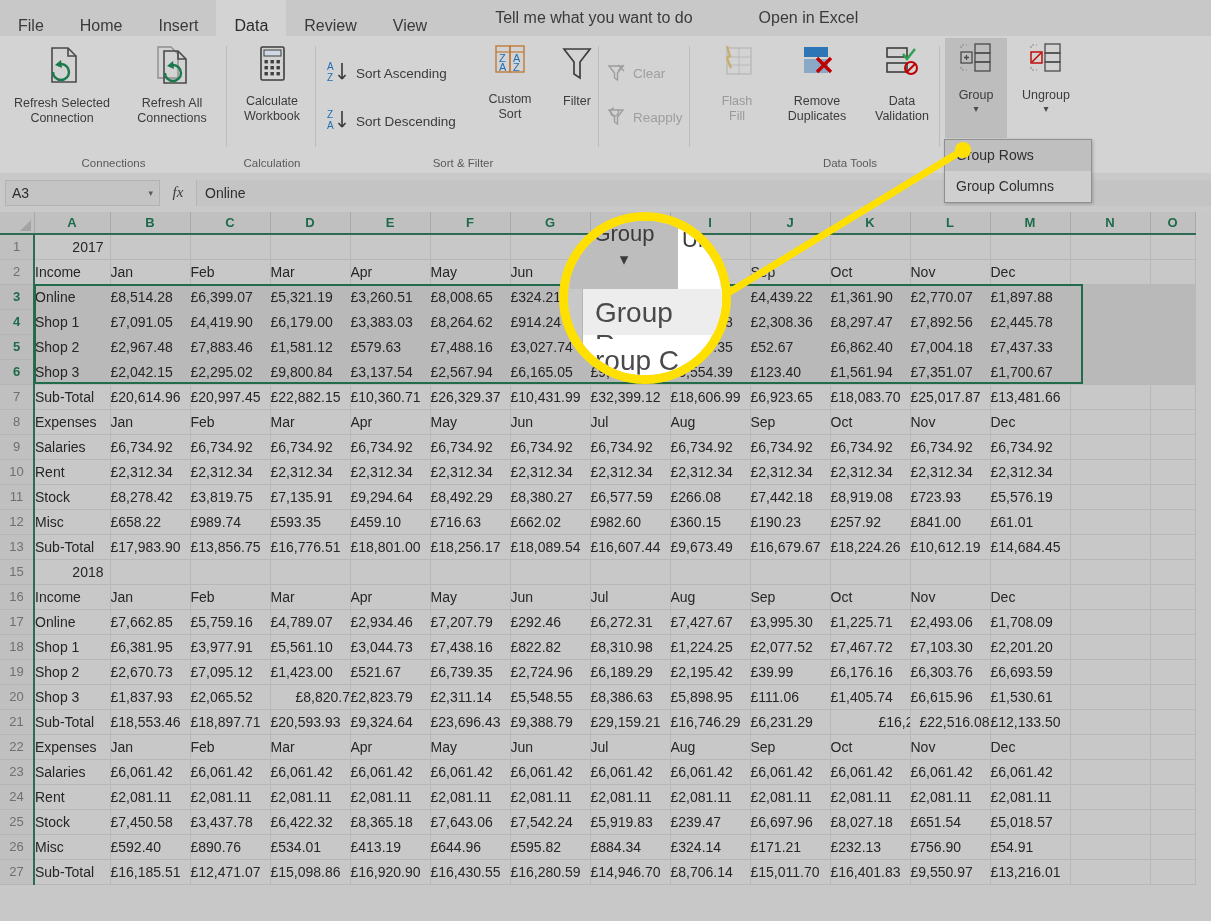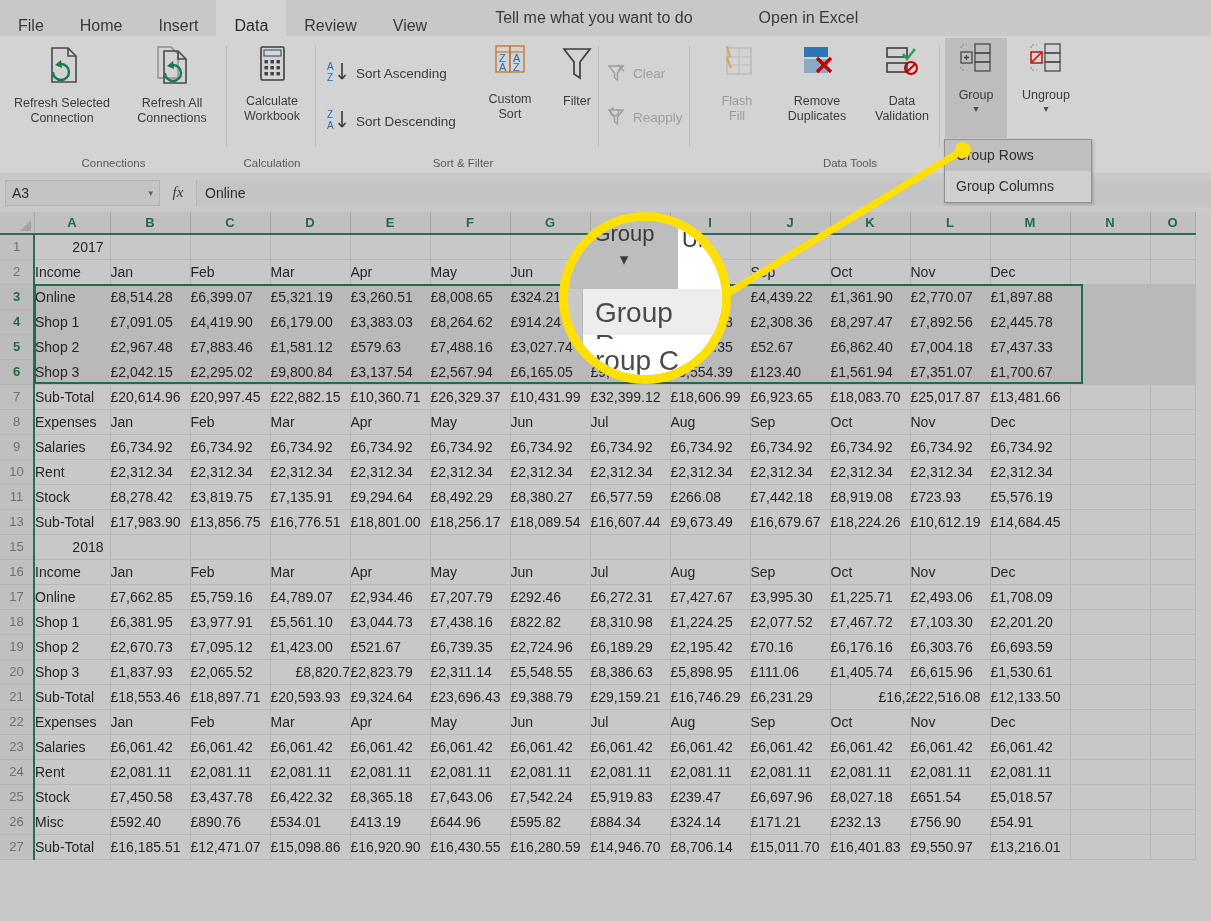--- a/index.html
+++ b/index.html
@@ -603,20 +603,38 @@
             <td class="cell" style="width: 80px; max-width: 80px;">£6,577.59</td>
             <td class="cell" style="width: 80px; max-width: 80px;">£266.08</td>
             <td class="cell" style="width: 80px; max-width: 80px;">£7,442.18</td>
             <td class="cell" style="width: 80px; max-width: 80px;">£8,919.08</td>
             <td class="cell" style="width: 80px; max-width: 80px;">£723.93</td>
             <td class="cell" style="width: 80px; max-width: 80px;">£5,576.19</td>
             <td class="cell" style="width: 80px; max-width: 80px;"></td>
             <td class="cell" style="width: 45px; max-width: 45px;"></td>
           </tr>
           <tr>
+            <td class="rowh">12</td>
+            <td class="cell" style="width: 76px; max-width: 76px;">Misc</td>
+            <td class="cell" style="width: 80px; max-width: 80px;">£658.22</td>
+            <td class="cell" style="width: 80px; max-width: 80px;">£989.74</td>
+            <td class="cell" style="width: 80px; max-width: 80px;">£593.35</td>
+            <td class="cell" style="width: 80px; max-width: 80px;">£459.10</td>
+            <td class="cell" style="width: 80px; max-width: 80px;">£716.63</td>
+            <td class="cell" style="width: 80px; max-width: 80px;">£662.02</td>
+            <td class="cell" style="width: 80px; max-width: 80px;">£982.60</td>
+            <td class="cell" style="width: 80px; max-width: 80px;">£360.15</td>
+            <td class="cell" style="width: 80px; max-width: 80px;">£190.23</td>
+            <td class="cell" style="width: 80px; max-width: 80px;">£257.92</td>
+            <td class="cell" style="width: 80px; max-width: 80px;">£841.00</td>
+            <td class="cell" style="width: 80px; max-width: 80px;">£61.01</td>
+            <td class="cell" style="width: 80px; max-width: 80px;"></td>
+            <td class="cell" style="width: 45px; max-width: 45px;"></td>
+          </tr>
+          <tr>
             <td class="rowh">13</td>
             <td class="cell" style="width: 76px; max-width: 76px;">Sub-Total</td>
             <td class="cell" style="width: 80px; max-width: 80px;">£17,983.90</td>
             <td class="cell" style="width: 80px; max-width: 80px;">£13,856.75</td>
             <td class="cell" style="width: 80px; max-width: 80px;">£16,776.51</td>
             <td class="cell" style="width: 80px; max-width: 80px;">£18,801.00</td>
             <td class="cell" style="width: 80px; max-width: 80px;">£18,256.17</td>
             <td class="cell" style="width: 80px; max-width: 80px;">£18,089.54</td>
             <td class="cell" style="width: 80px; max-width: 80px;">£16,607.44</td>
             <td class="cell" style="width: 80px; max-width: 80px;">£9,673.49</td>
@@ -703,21 +721,21 @@
             <td class="rowh">19</td>
             <td class="cell" style="width: 76px; max-width: 76px;">Shop 2</td>
             <td class="cell" style="width: 80px; max-width: 80px;">£2,670.73</td>
             <td class="cell" style="width: 80px; max-width: 80px;">£7,095.12</td>
             <td class="cell" style="width: 80px; max-width: 80px;">£1,423.00</td>
             <td class="cell" style="width: 80px; max-width: 80px;">£521.67</td>
             <td class="cell" style="width: 80px; max-width: 80px;">£6,739.35</td>
             <td class="cell" style="width: 80px; max-width: 80px;">£2,724.96</td>
             <td class="cell" style="width: 80px; max-width: 80px;">£6,189.29</td>
             <td class="cell" style="width: 80px; max-width: 80px;">£2,195.42</td>
-            <td class="cell" style="width: 80px; max-width: 80px;">£70.16</td>
+            <td class="cell" style="width: 80px; max-width: 80px;">£39.99</td>
             <td class="cell" style="width: 80px; max-width: 80px;">£6,176.16</td>
             <td class="cell" style="width: 80px; max-width: 80px;">£6,303.76</td>
             <td class="cell" style="width: 80px; max-width: 80px;">£6,693.59</td>
             <td class="cell" style="width: 80px; max-width: 80px;"></td>
             <td class="cell" style="width: 45px; max-width: 45px;"></td>
           </tr>
           <tr>
             <td class="rowh">20</td>
             <td class="cell" style="width: 76px; max-width: 76px;">Shop 3</td>
             <td class="cell" style="width: 80px; max-width: 80px;">£1,837.93</td>
@@ -741,21 +759,21 @@
             <td class="cell" style="width: 80px; max-width: 80px;">£18,553.46</td>
             <td class="cell" style="width: 80px; max-width: 80px;">£18,897.71</td>
             <td class="cell" style="width: 80px; max-width: 80px;">£20,593.93</td>
             <td class="cell" style="width: 80px; max-width: 80px;">£9,324.64</td>
             <td class="cell" style="width: 80px; max-width: 80px;">£23,696.43</td>
             <td class="cell" style="width: 80px; max-width: 80px;">£9,388.79</td>
             <td class="cell" style="width: 80px; max-width: 80px;">£29,159.21</td>
             <td class="cell" style="width: 80px; max-width: 80px;">£16,746.29</td>
             <td class="cell" style="width: 80px; max-width: 80px;">£6,231.29</td>
             <td class="cell" style="width: 80px; max-width: 80px; padding-left: 48px;">£16,275.33</td>
-            <td class="cell" style="width: 80px; max-width: 80px;">£22,516.08</td>
+            <td class="cell" style="width: 80px; max-width: 80px; padding-left: 9px;">£22,516.08</td>
             <td class="cell" style="width: 80px; max-width: 80px;">£12,133.50</td>
             <td class="cell" style="width: 80px; max-width: 80px;"></td>
             <td class="cell" style="width: 45px; max-width: 45px;"></td>
           </tr>
           <tr>
             <td class="rowh">22</td>
             <td class="cell" style="width: 76px; max-width: 76px;">Expenses</td>
             <td class="cell" style="width: 80px; max-width: 80px;">Jan</td>
             <td class="cell" style="width: 80px; max-width: 80px;">Feb</td>
             <td class="cell" style="width: 80px; max-width: 80px;">Mar</td>

